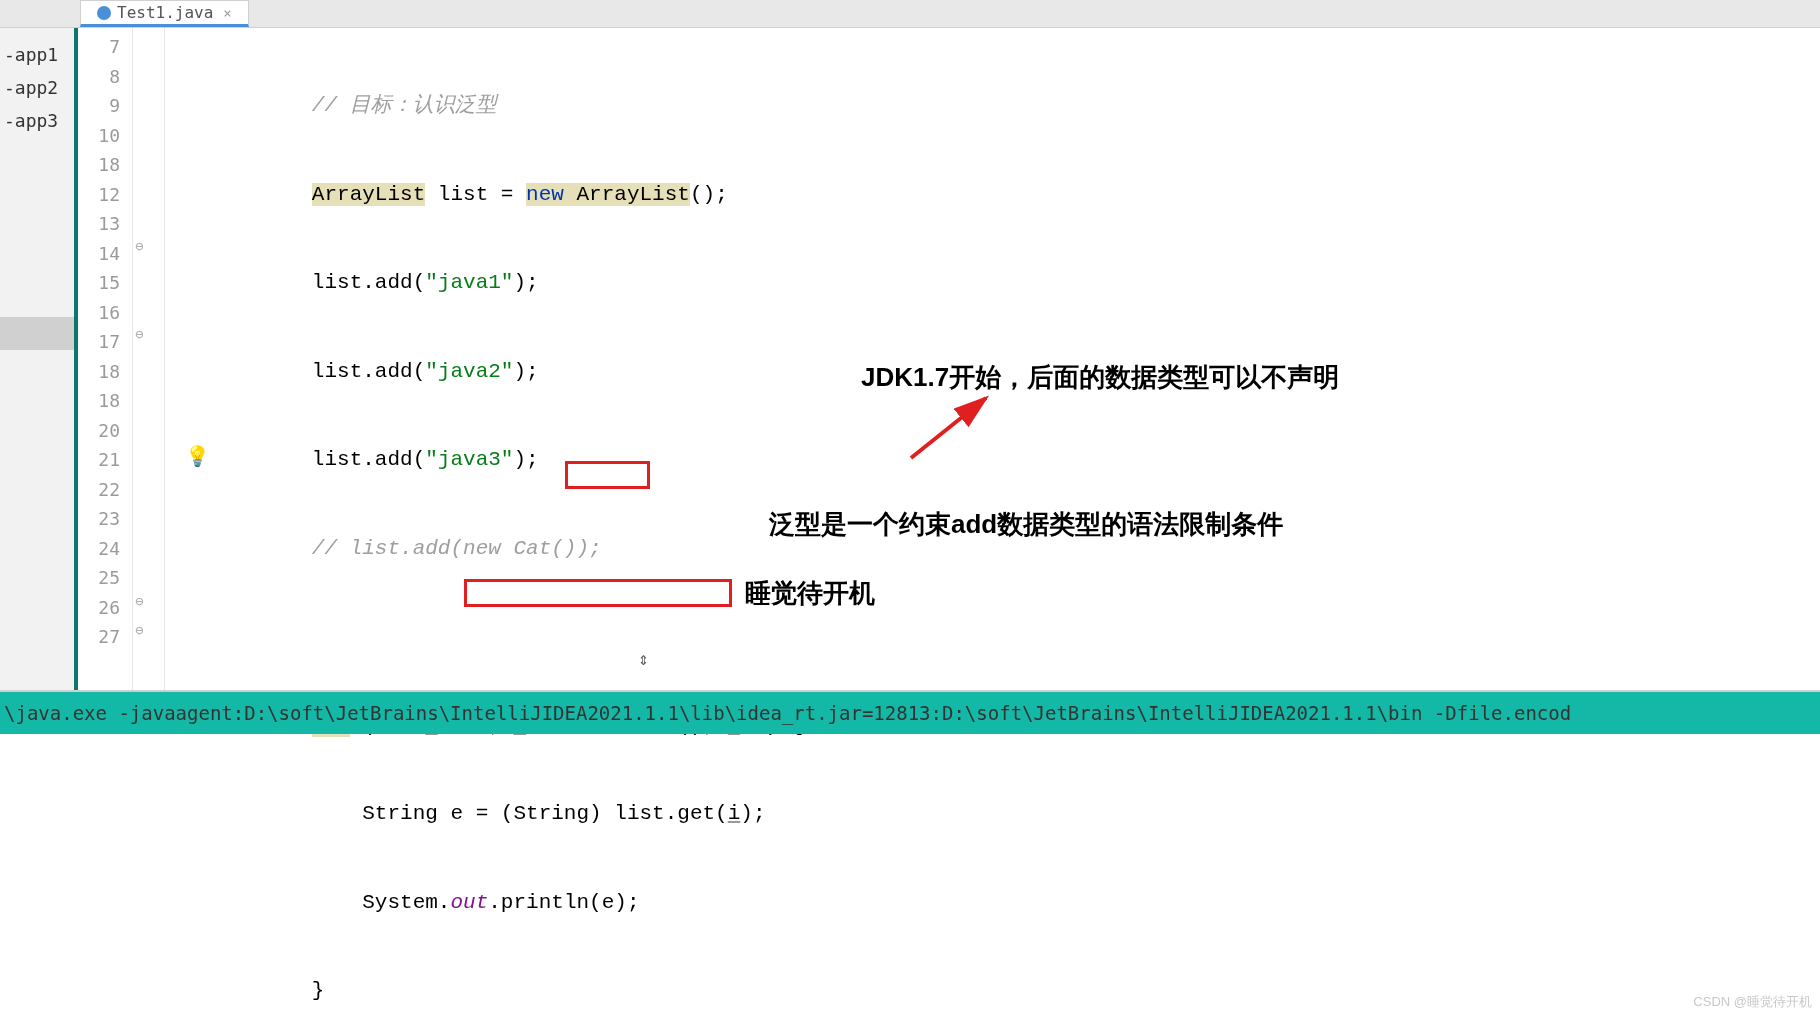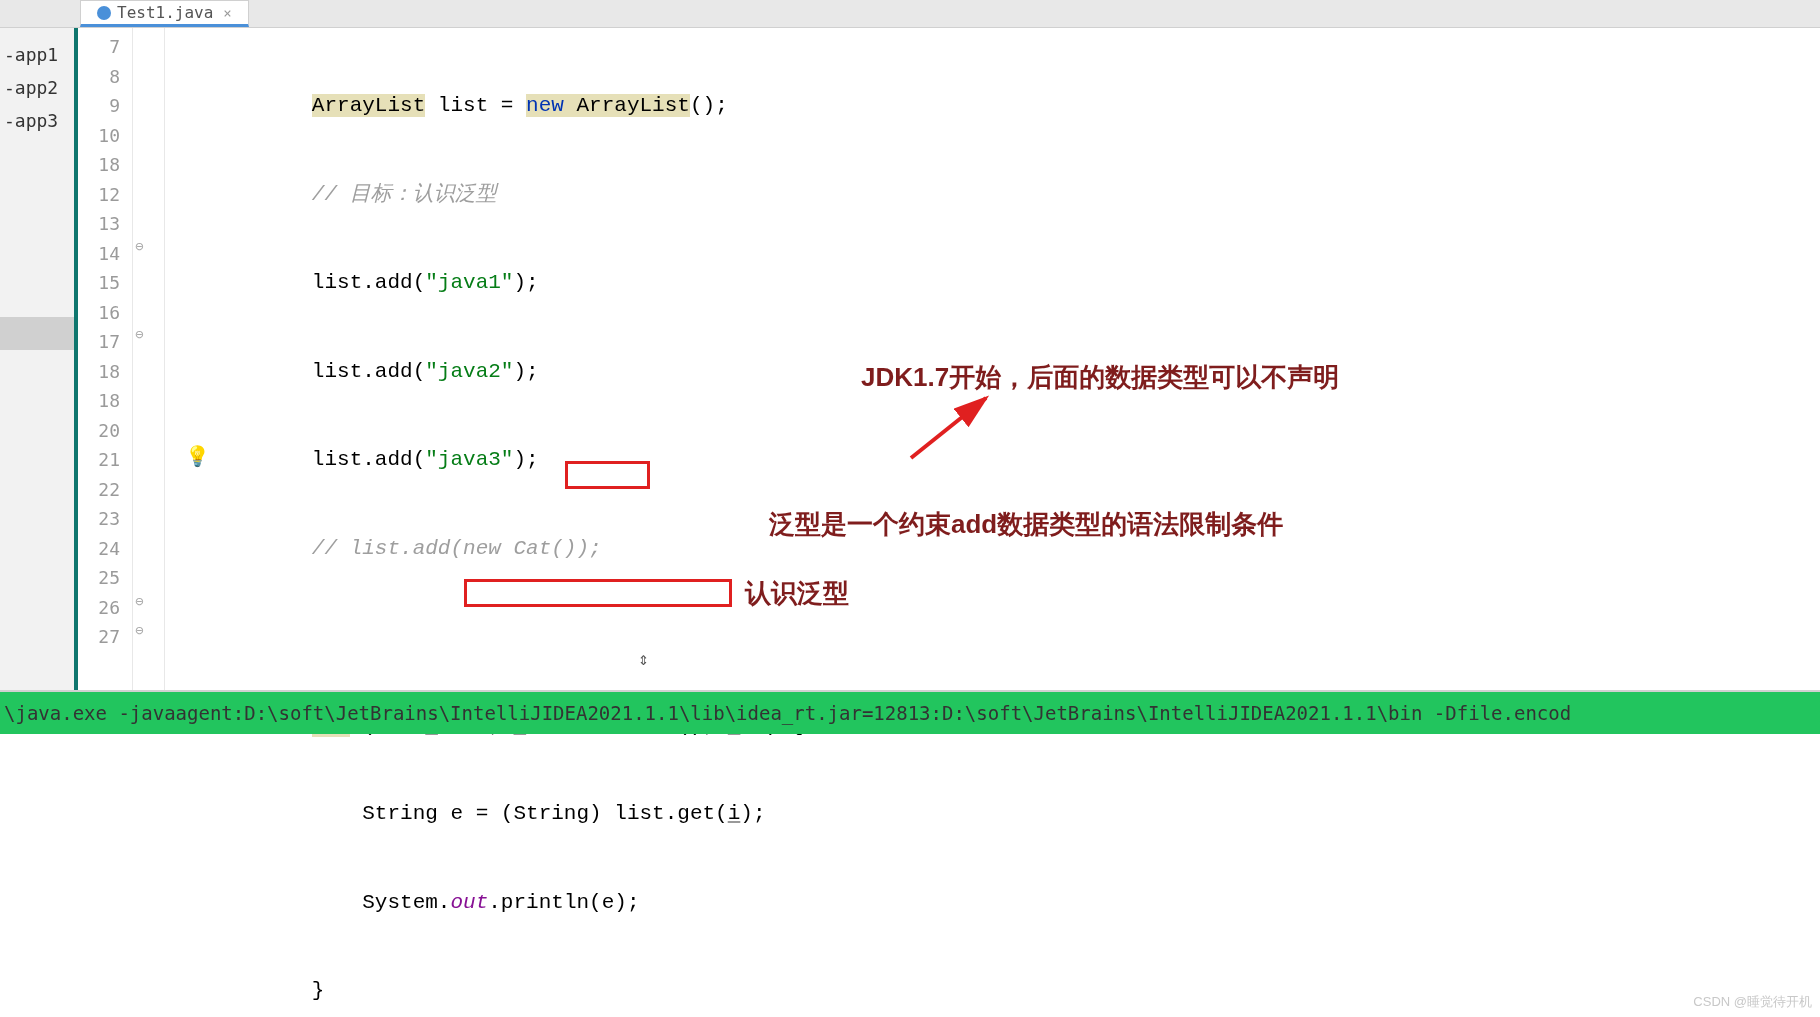--- a/index.html
+++ b/index.html
@@ -121,21 +121,21 @@
     }
     .red-box-2 {
       position: absolute;
       border: 3px solid #e02020;
       left: 253px; top: 551px;
       width: 268px; height: 28px;
       pointer-events: none;
     }
     .annotation {
       position: absolute;
-      color: #7f1d1d;
+      color: #000000;
       font-weight: bold;
       font-family: "Microsoft YaHei", sans-serif;
       font-size: 26px;
     }
     .arrow {
       position: absolute;
       pointer-events: none;
     }
     .resize-cursor {
       position: absolute;
@@ -147,21 +147,21 @@
       position: absolute;
       top: 690px;
       left: 0;
       right: 0;
       border-top: 2px solid #d0d0d0;
       padding: 10px 4px;
       font-family: Consolas, monospace;
       font-size: 19px;
       color: #333;
       white-space: nowrap;
-      background: #22c55e;
+      background: #14b8a6;
     }
     .watermark {
       position: absolute;
       right: 8px;
       bottom: 6px;
       font-size: 13px;
       color: #c8c8c8;
       font-family: "Microsoft YaHei", sans-serif;
     }
   </style>
@@ -215,22 +215,22 @@
     <span class="fold-mark" style="top:298px">⊖</span>
     <span class="fold-mark" style="top:565px">⊖</span>
     <span class="fold-mark" style="top:594px">⊖</span>
   </div>
 
   <div class="icon-gutter">
     <span class="bulb">💡</span>
   </div>
 
   <div class="code">
+    <div class="line"><span>        </span><span class="comment-cn">// 目标：认识泛型</span></div>
     <div class="line"><span>        </span><span class="type-hl">ArrayList</span><span> list = </span><span class="kw-hl">new</span><span class="type-hl"> ArrayList</span><span>();</span></div>
-    <div class="line"><span>        </span><span class="comment-cn">// 目标：认识泛型</span></div>
     <div class="line"><span>        </span><span>list.add(</span><span class="str">"java1"</span><span>);</span></div>
     <div class="line"><span>        </span><span>list.add(</span><span class="str">"java2"</span><span>);</span></div>
     <div class="line"><span>        </span><span>list.add(</span><span class="str">"java3"</span><span>);</span></div>
     <div class="line"><span>        </span><span class="comment">// list.add(new Cat());</span></div>
     <div class="line"></div>
     <div class="line"><span>        </span><span class="kw-hl">for</span><span> (</span><span class="kw">int</span><span> </span><span class="var-u">i</span><span> = </span><span class="num">0</span><span>; </span><span class="var-u">i</span><span> &lt; list.size(); </span><span class="var-u">i</span><span>++) {</span></div>
     <div class="line"><span>            </span><span>String e = (String) list.get(</span><span class="var-u">i</span><span>);</span></div>
     <div class="line"><span>            </span><span>System.</span><span class="field">out</span><span>.println(e);</span></div>
     <div class="line"><span>        </span><span>}</span></div>
     
@@ -251,21 +251,21 @@
       <defs>
           <marker id="ah" markerWidth="10" markerHeight="10" refX="8" refY="3" orient="auto">
             <path d="M0,0 L0,6 L9,3 z" fill="#e02020"></path>
           </marker>
         </defs>
       <line x1="10" y1="70" x2="85" y2="10" stroke="#e02020" stroke-width="4" marker-end="url(#ah)"></line>
     </svg>
 
     <div class="annotation" style="left:650px; top:335px;">JDK1.7开始，后面的数据类型可以不声明</div>
     <div class="annotation" style="left:558px; top:473px;margin-top:9px;">泛型是一个约束add数据类型的语法限制条件</div>
-    <div class="annotation" style="left:534px; top:551px;">认识泛型</div>
+    <div class="annotation" style="left:534px; top:551px;">睡觉待开机</div>
   </div>
 </div>
 
 <div class="resize-cursor">⇕</div>
 
 <div class="console">
   <span>\java.exe -javaagent:D:\soft\JetBrains\IntelliJIDEA2021.1.1\lib\idea_rt.jar=12813:D:\soft\JetBrains\IntelliJIDEA2021.1.1\bin -Dfile.encod</span>
 </div>
 
 <div class="watermark">CSDN @睡觉待开机</div>

